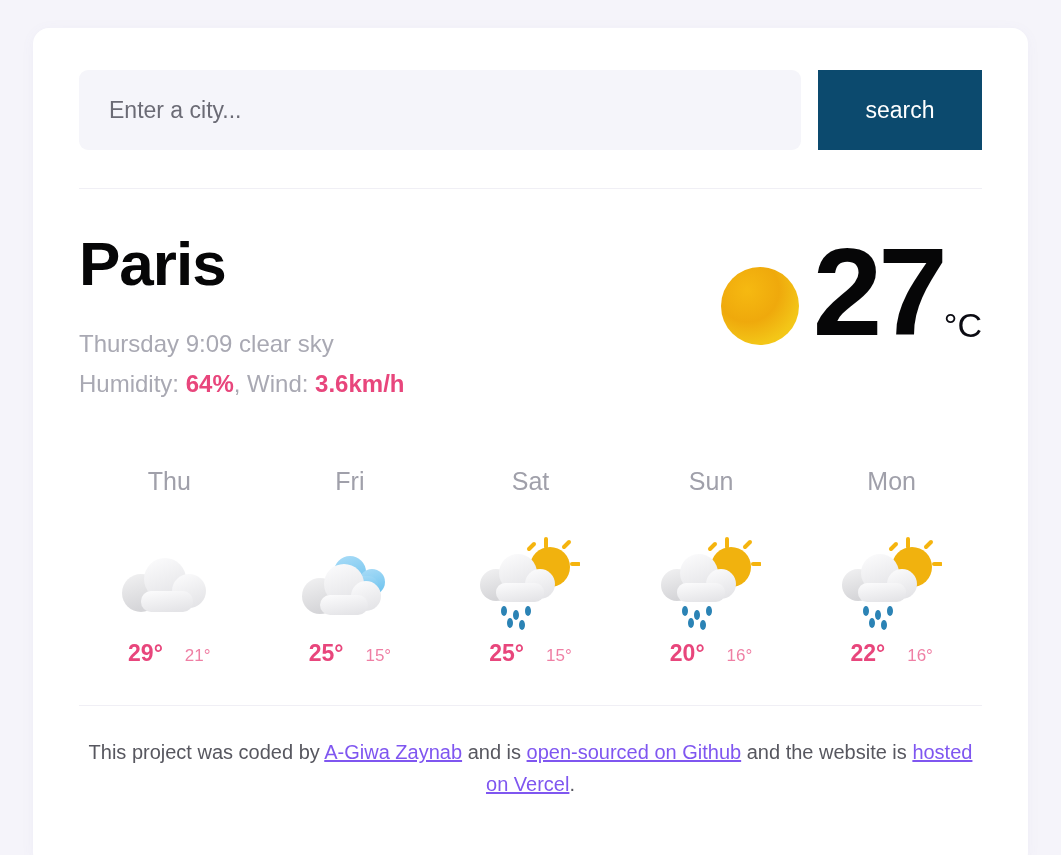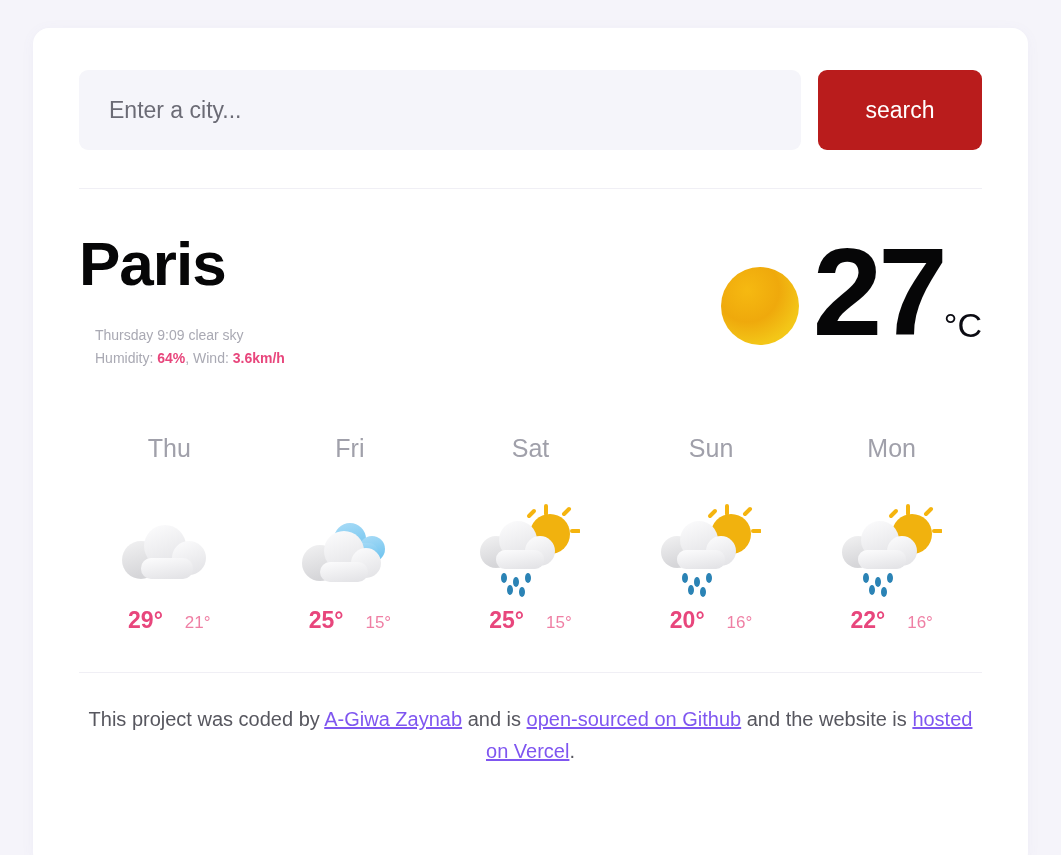--- a/index.html
+++ b/index.html
@@ -30,41 +30,41 @@
     padding: 0 30px;
     font-size: 23px;
     font-family: "Liberation Sans", sans-serif;
     color: #4a4a55;
     outline: none;
   }
   .search-input::placeholder { color: #6b6b75; }
   .search-button {
     width: 164px;
     height: 80px;
-    background: #b91c1c;
+    background: #0c4a6e;
     border: none;
-    border-radius: 9px;
+    border-radius: 0;
     color: #ffffff;
     font-size: 23px;
     font-family: "Liberation Sans", sans-serif;
     cursor: pointer;
   }
 
   .divider { height: 1px; background: #f0eff5; margin: 38px 0 0 0; }
 
   
   .current { display: flex; align-items: flex-start; justify-content: space-between; margin-top: 42px; }
   .city {
     font-size: 62px;
     font-weight: bold;
     color: #060607;
     letter-spacing: -1px;
     line-height: 1.05;
   }
-  .meta { margin-top: 28px; font-size: 14px; color: #a9a9b3; line-height: 1.65; margin-left: 16px; }
+  .meta { margin-top: 28px; font-size: 24px; color: #a9a9b3; line-height: 1.65; }
   .meta .hl { color: #e8467c; font-weight: bold; }
 
   .temp-block { display: flex; align-items: flex-end; margin-top: 4px; padding-right: 0px; }
   .sun-big {
     width: 78px; height: 78px; border-radius: 50%;
     margin-top: 32px; margin-right: 14px;
     background: radial-gradient(circle at 34% 30%, #f6b911 0%, #efa90c 42%, #f3c517 72%, #f7d21c 100%);
   }
   .temp-value {
     font-size: 125px;

